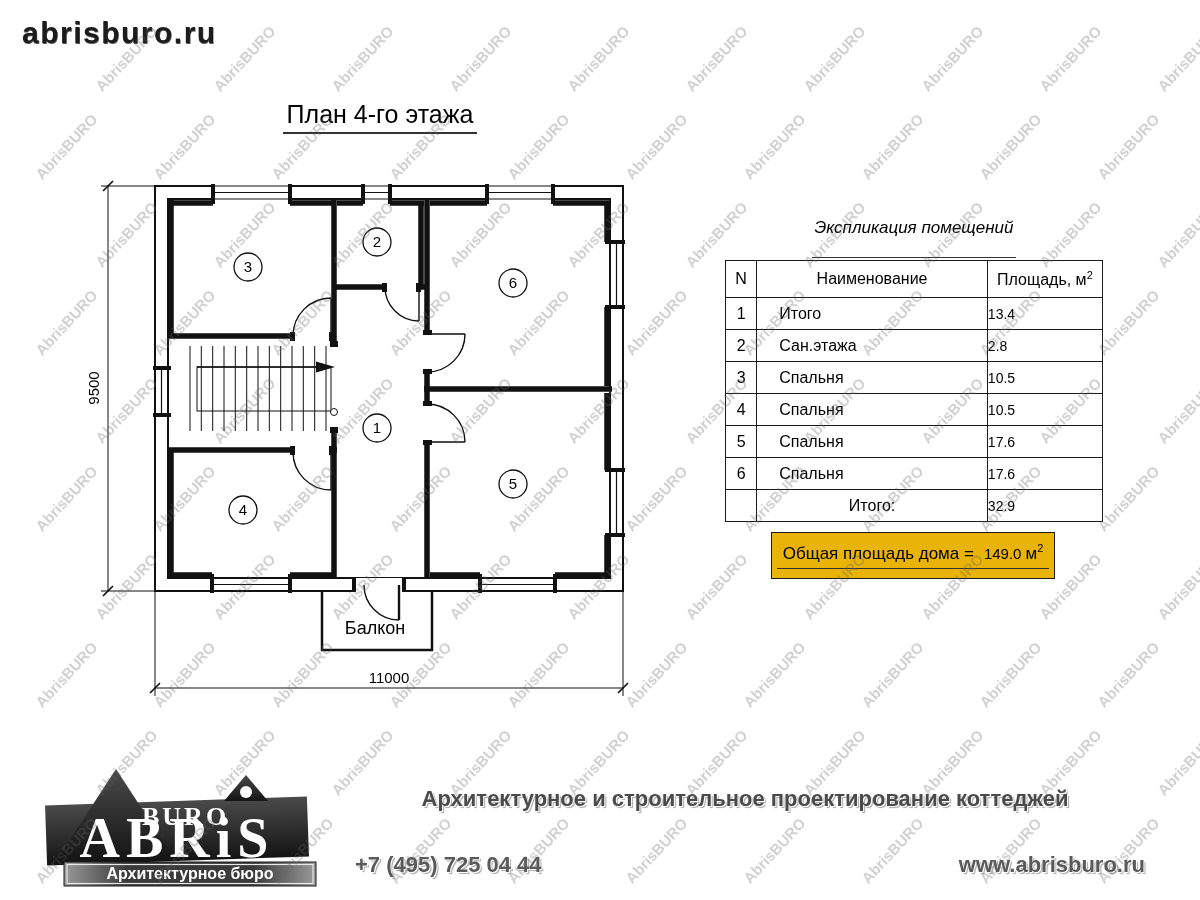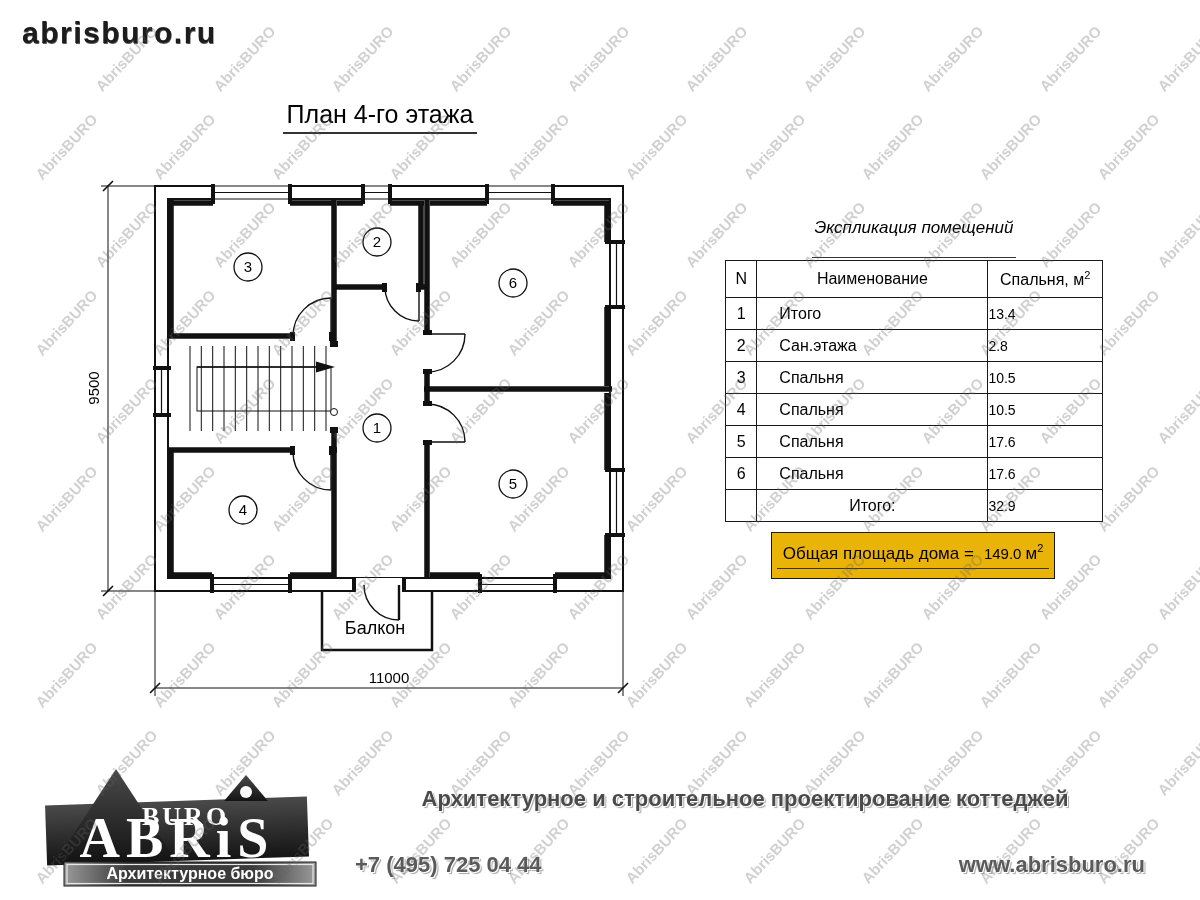--- a/index.html
+++ b/index.html
@@ -215,21 +215,21 @@
   </div>
 
   <div class="abs expl-title">
     <span>Экспликация помещений</span>
   </div>
   <table class="expl">
     <tbody>
         <tr class="hdr">
       <td class="c-n">N</td>
       <td class="c-name center">Наименование</td>
-      <td class="c-area" style="font-size:16px;"><span>Спальня, м</span><sup>2</sup></td>
+      <td class="c-area" style="font-size:16px;"><span>Площадь, м</span><sup>2</sup></td>
     </tr>
     <tr class="row">
       <td class="c-n">1</td>
       <td class="c-name">Итого</td>
       <td class="c-area">13.4</td>
     </tr>
     <tr class="row">
       <td class="c-n">2</td>
       <td class="c-name">Сан.этажа</td>
       <td class="c-area">2.8</td>

